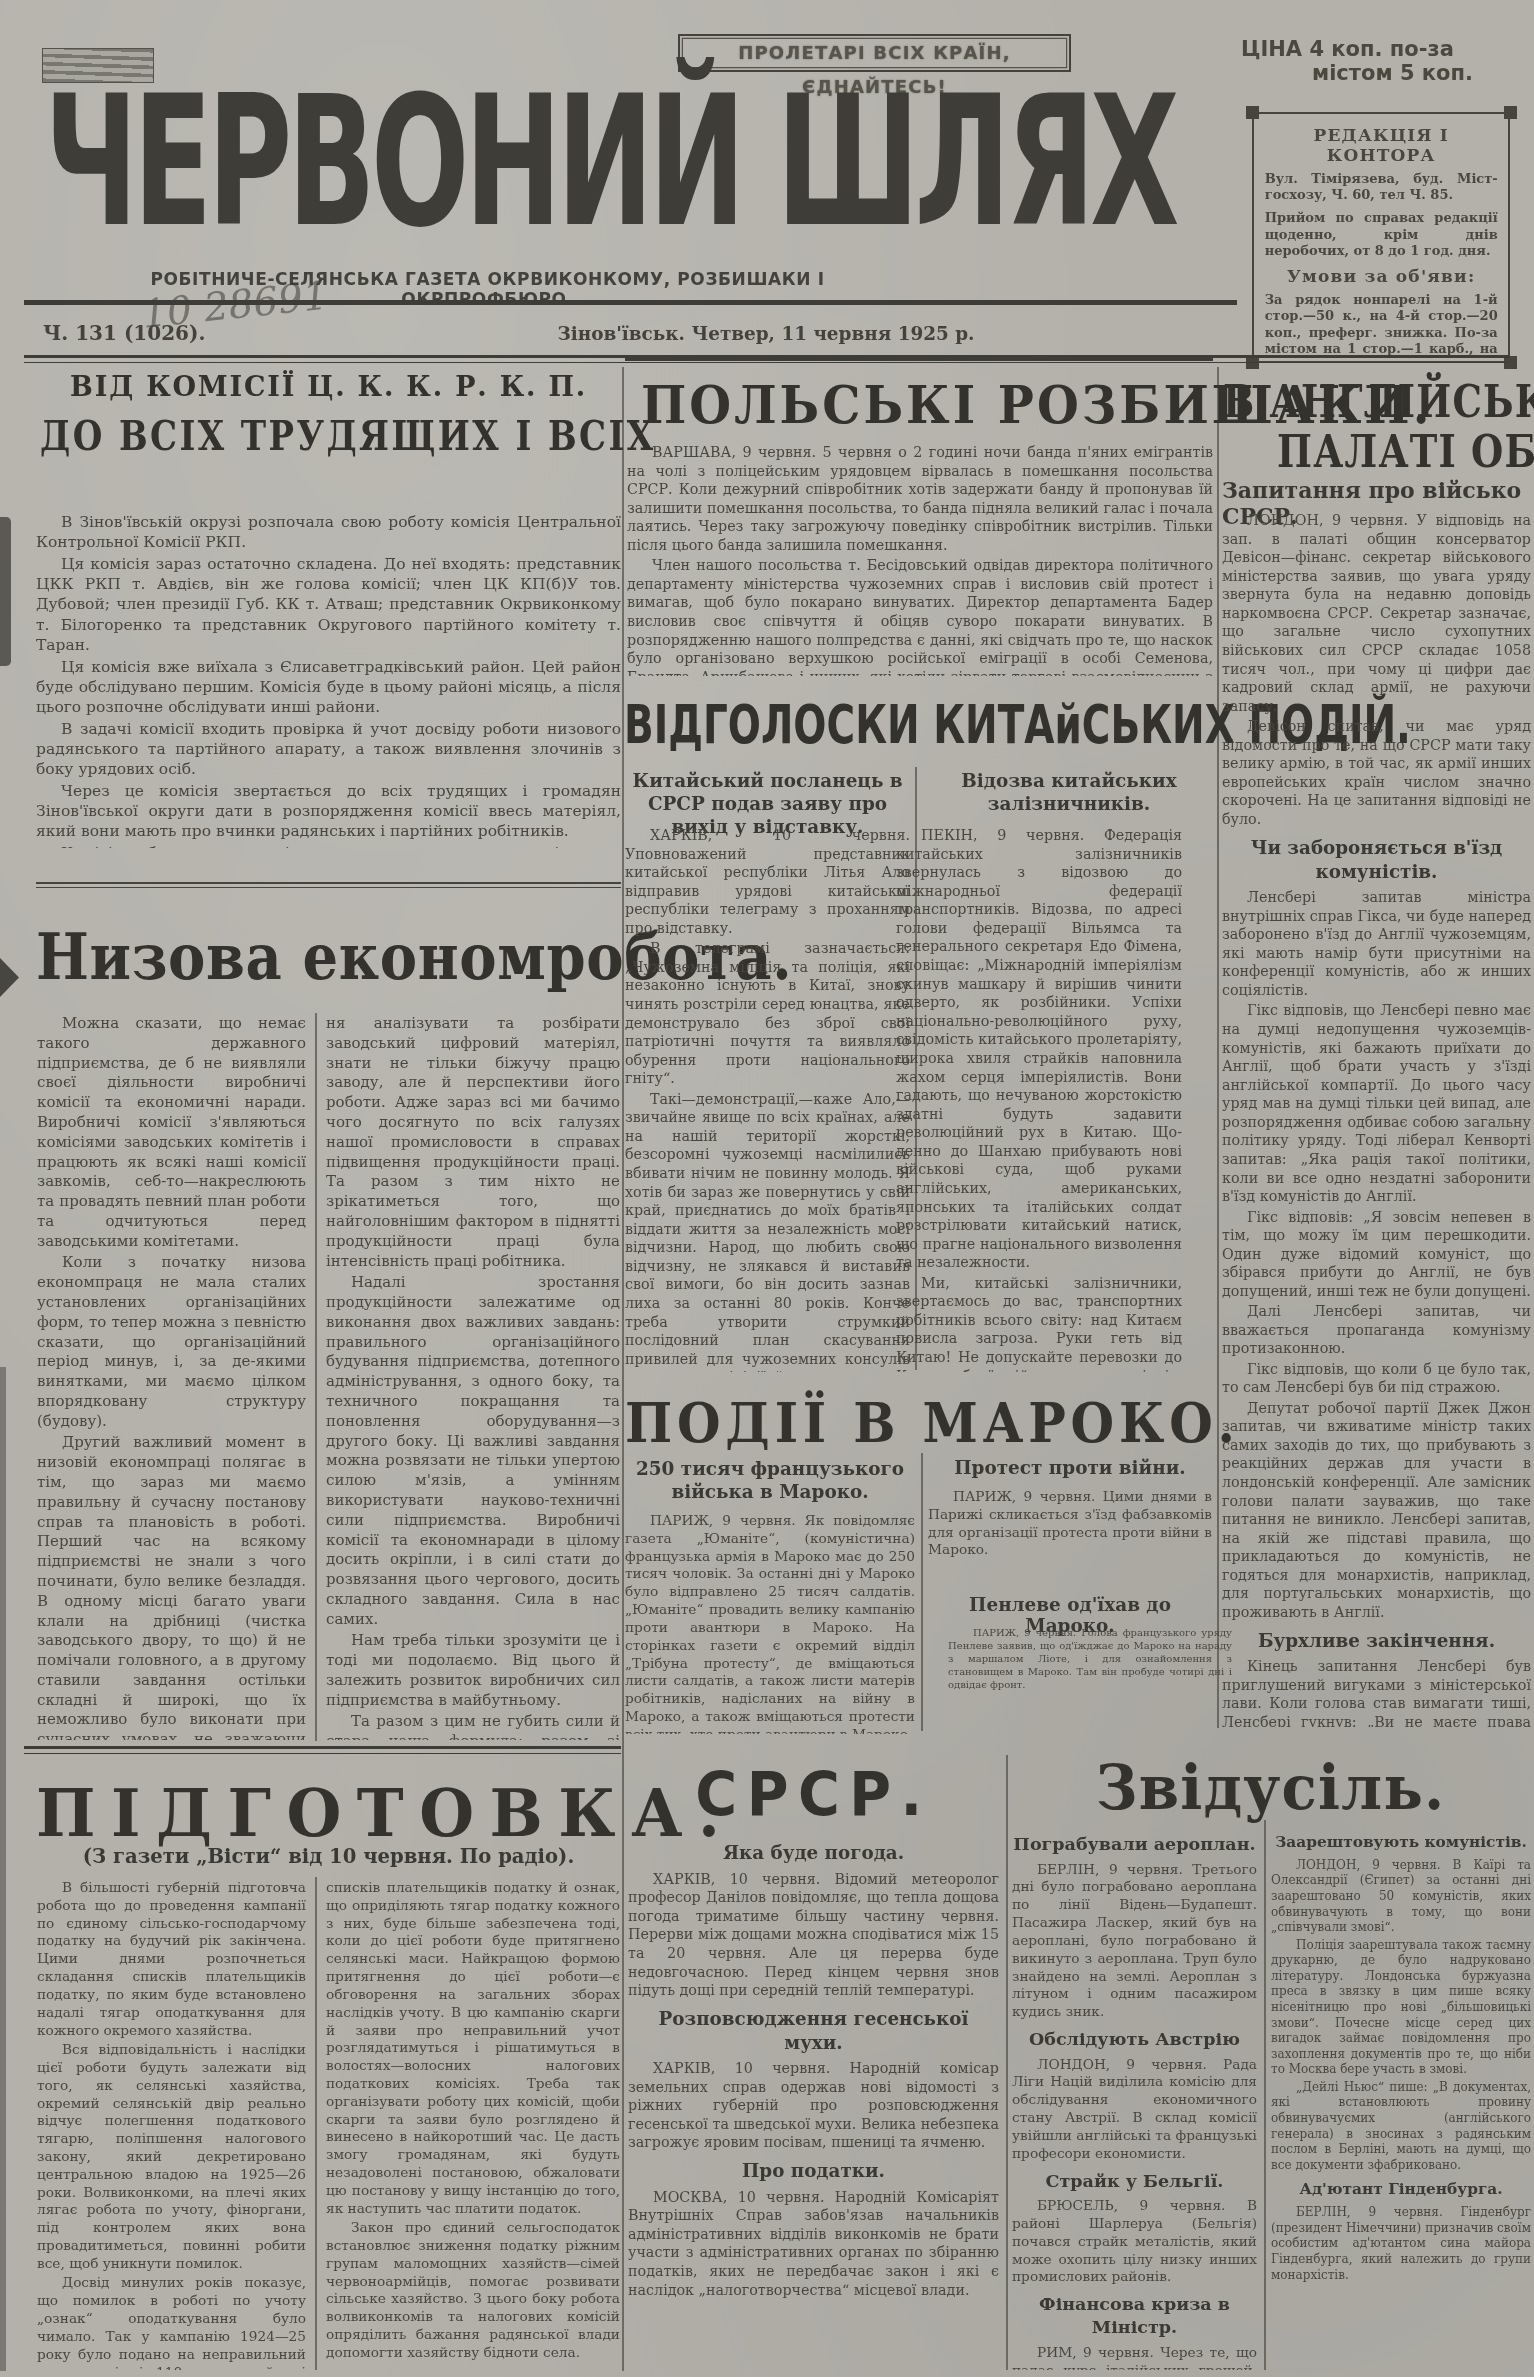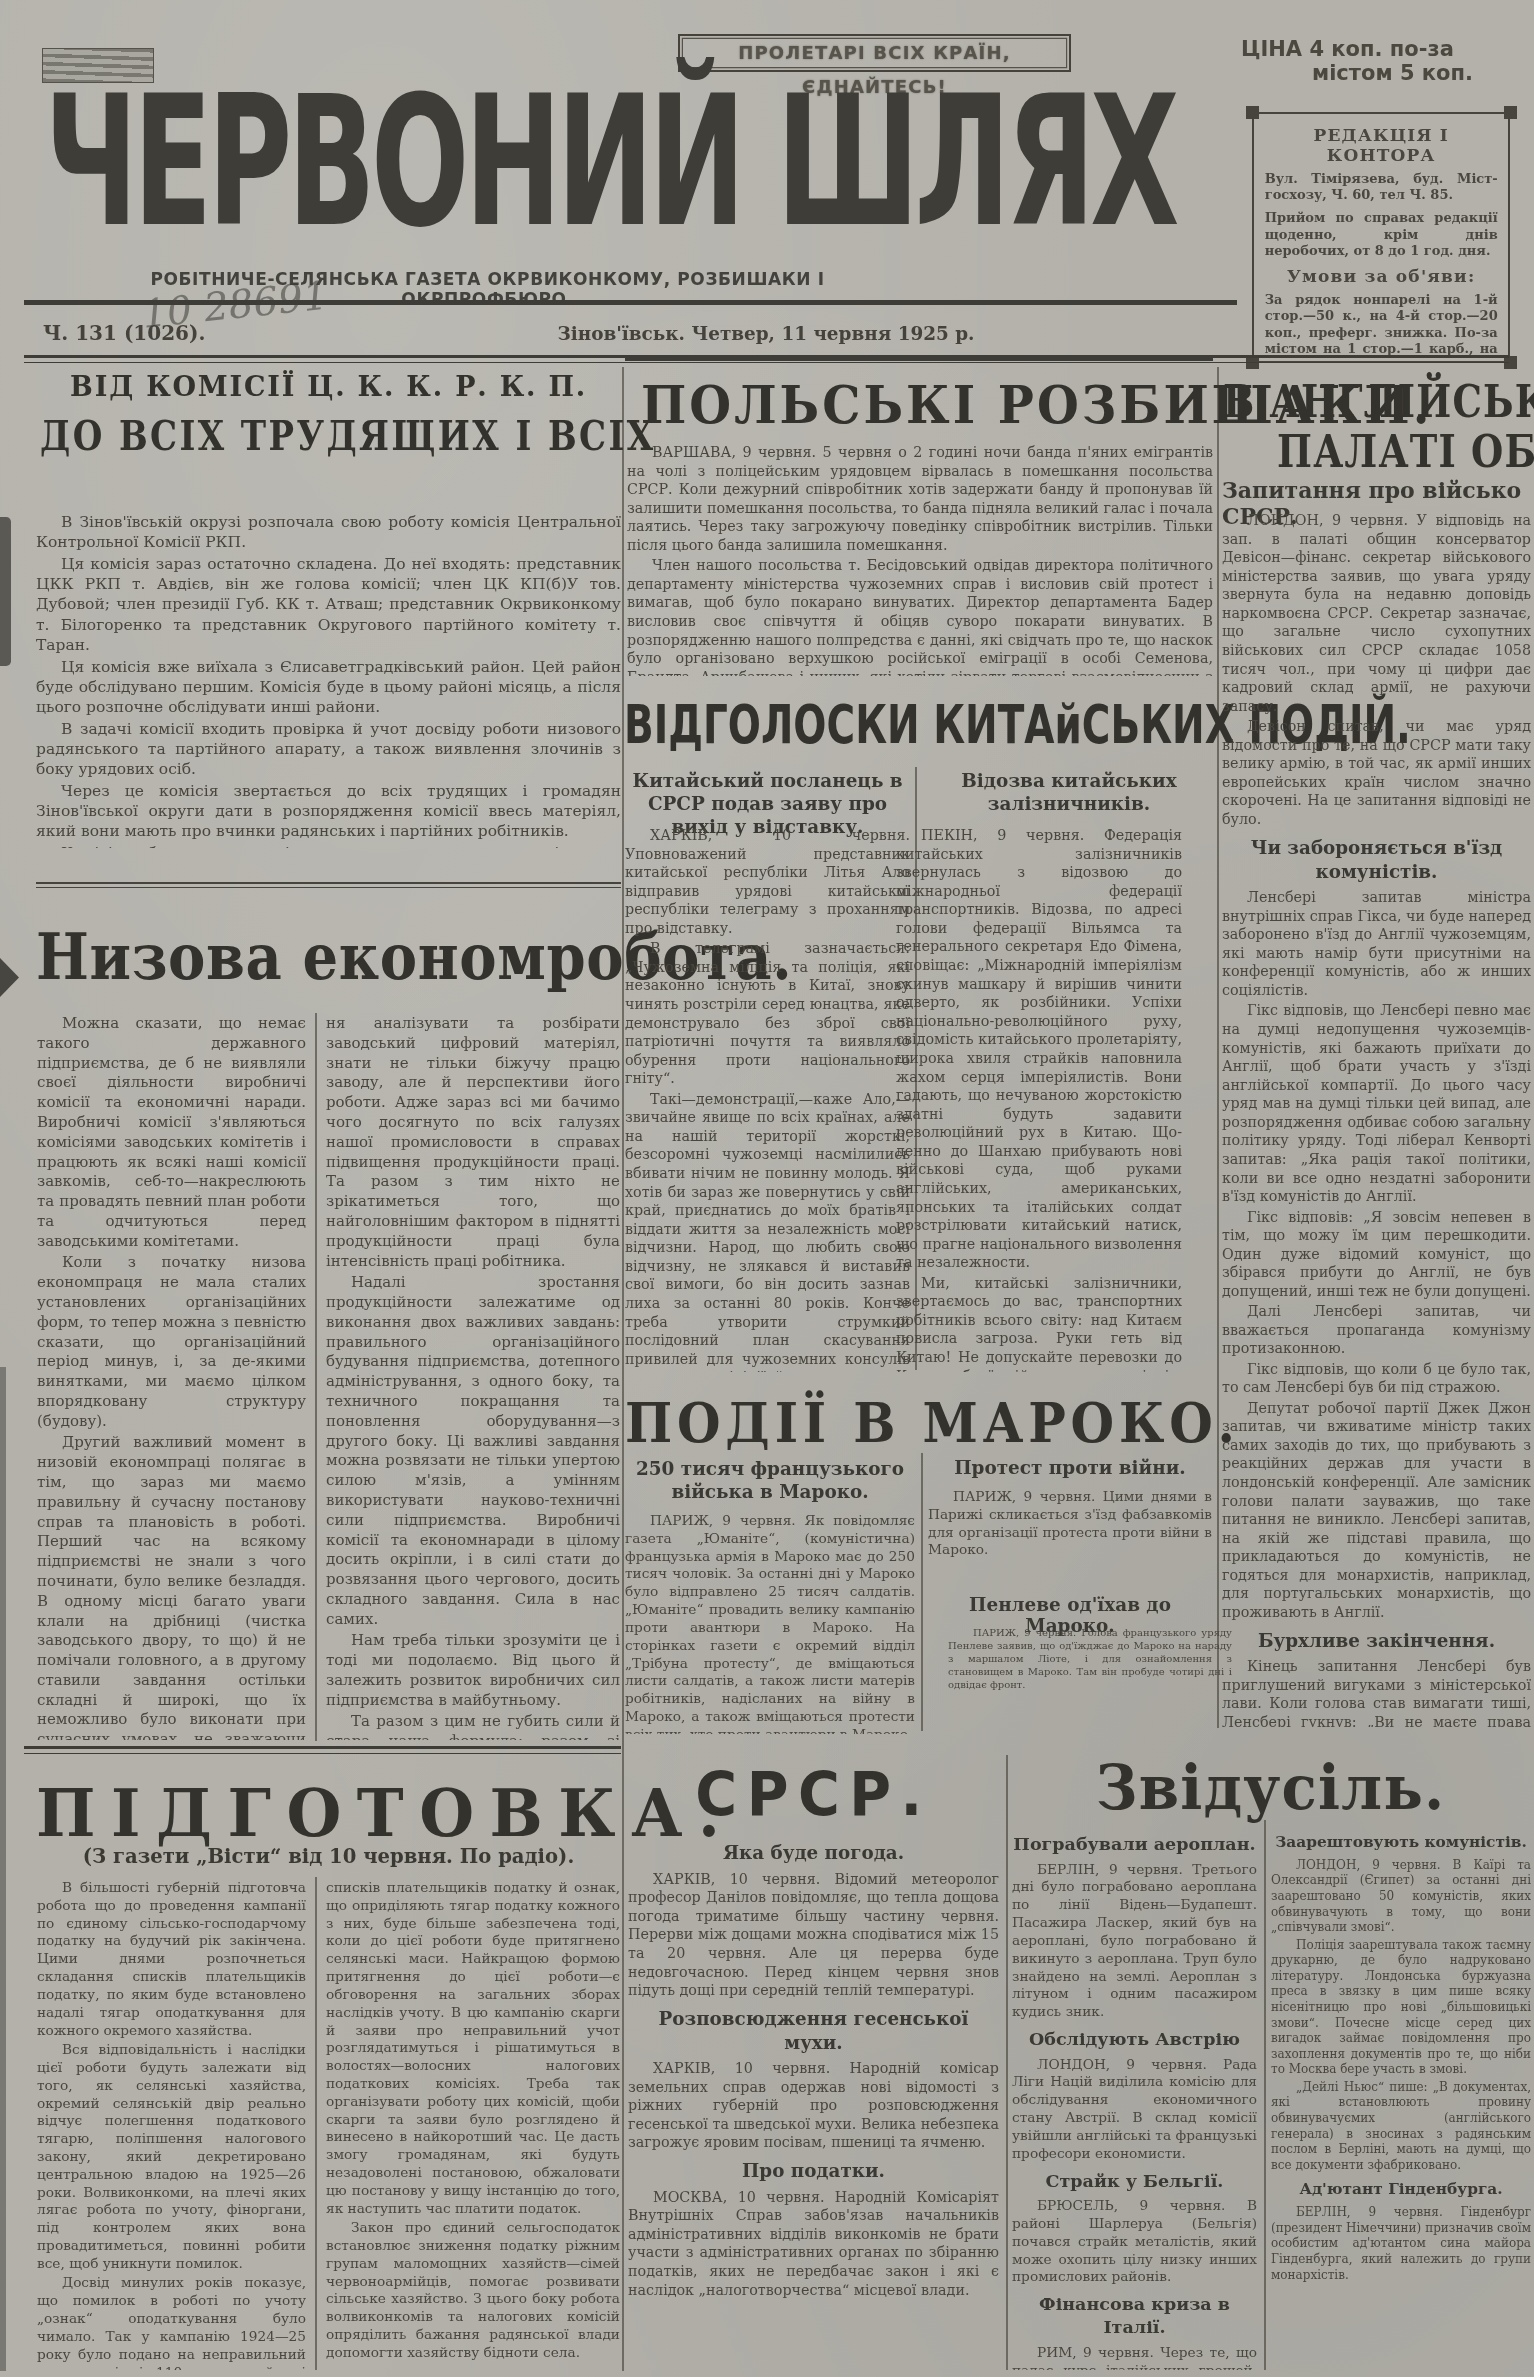--- a/index.html
+++ b/index.html
@@ -242,21 +242,21 @@
   <div class="abs center" style="left:1010px;top:1752px;width:521px;">
     <span class="squash headline" style="font-size:58px;transform:scaleY(1.05);letter-spacing:1.2px;">Звідусіль.</span>
   </div>
   <div class="abs txt nb" style="left:1012px;top:1826px;width:245px;height:544px;font-size:13.7px;line-height:1.3;">
       <h4 class="subhead">Пограбували аероплан.</h4>
       <p>БЕРЛІН, 9 червня. Третього дні було пограбовано аероплана по лінії Відень—Будапешт. Пасажира Ласкер, який був на аероплані, було пограбовано й викинуто з аероплана. Труп було знайдено на землі. Аероплан з літуном і одним пасажиром кудись зник.</p>
       <h4 class="subhead">Обслідують Австрію</h4>
       <p>ЛОНДОН, 9 червня. Рада Ліги Націй виділила комісію для обслідування економичного стану Австрії. В склад комісії увійшли англійські та французькі професори економисти.</p>
       <h4 class="subhead">Страйк у Бельгії.</h4>
       <p>БРЮСЕЛЬ, 9 червня. В районі Шарлеруа (Бельгія) почався страйк металістів, який може охопить цілу низку инших промислових районів.</p>
-      <h4 class="subhead">Фінансова криза в Італії.</h4>
+      <h4 class="subhead">Фінансова криза в Міністр.</h4>
       <p>РИМ, 9 червня. Через те, що падає курс італійських грошей, спілка італійських банків умовилася з американським банком Моргана, щоб той позичив їм 50 мільйонів доларів спеціяльно для поліпшення стану італійських грошей.</p>
     </div>
   <div class="abs txt nb" style="left:1271px;top:1826px;width:260px;height:544px;font-size:12px;line-height:1.3;">
       <h4 class="subhead">Заарештовують комуністів.</h4>
       <p>ЛОНДОН, 9 червня. В Каїрі та Олександрії (Єгипет) за останні дні заарештовано 50 комуністів, яких обвинувачують в тому, що вони „співчували змові“.</p>
       <p>Поліція заарештувала також таємну друкарню, де було надруковано літературу. Лондонська буржуазна преса в звязку в цим пише всяку нісенітницю про нові „більшовицькі змови“. Почесне місце серед цих вигадок займає повідомлення про захоплення документів про те, що ніби то Москва бере участь в змові.</p>
       <p>„Дейлі Ньюс“ пише: „В документах, які встановлюють провину обвинувачуємих (англійського генерала) в зносинах з радянським послом в Берліні, мають на думці, що все документи зфабриковано.</p>
       <h4 class="subhead">Ад'ютант Гінденбурга.</h4>
       <p>БЕРЛІН, 9 червня. Гінденбург (президент Німеччини) призначив своїм особистим ад'ютантом сина майора Гінденбурга, який належить до групи монархістів.</p>
     </div>

